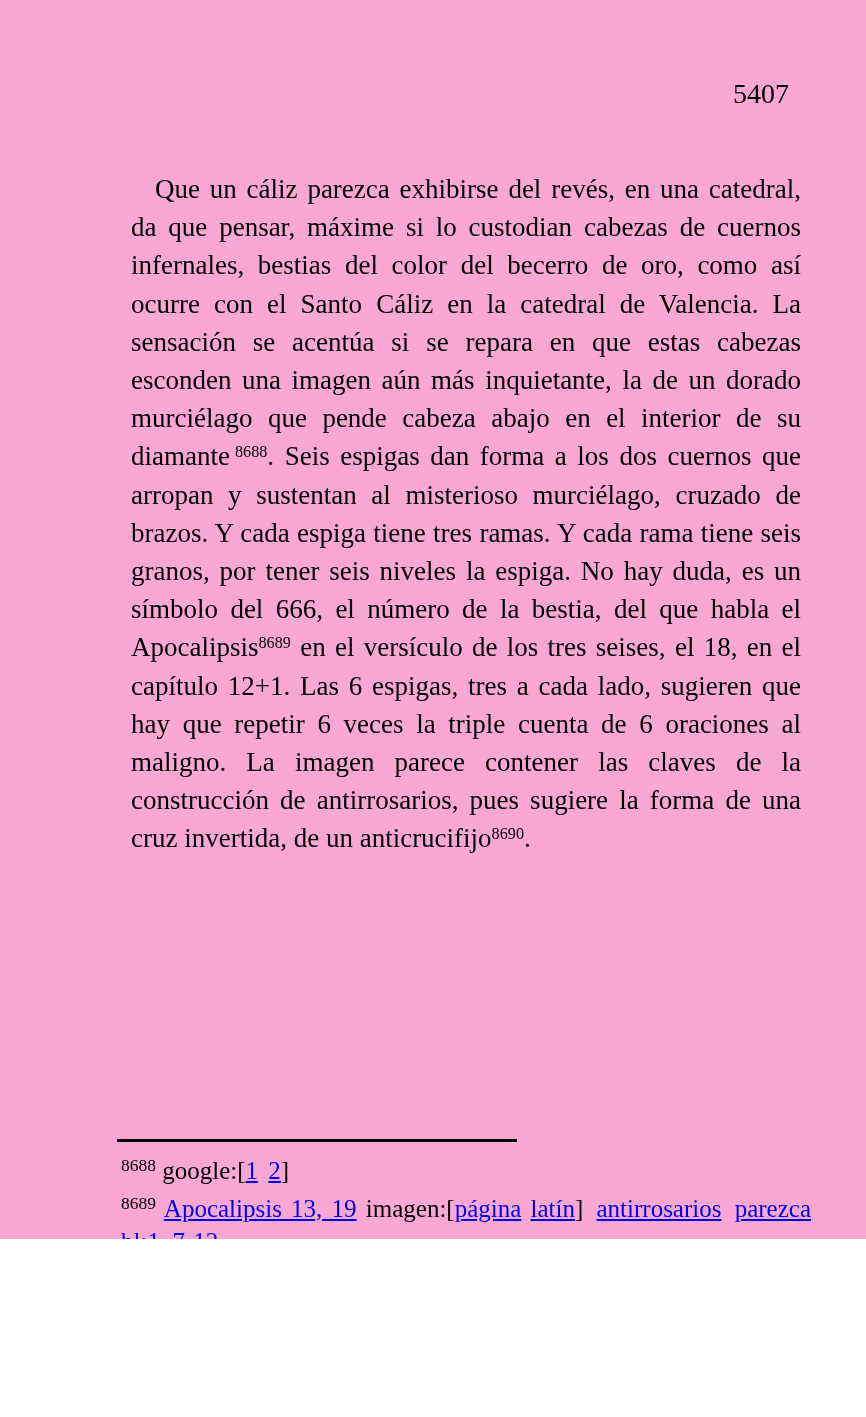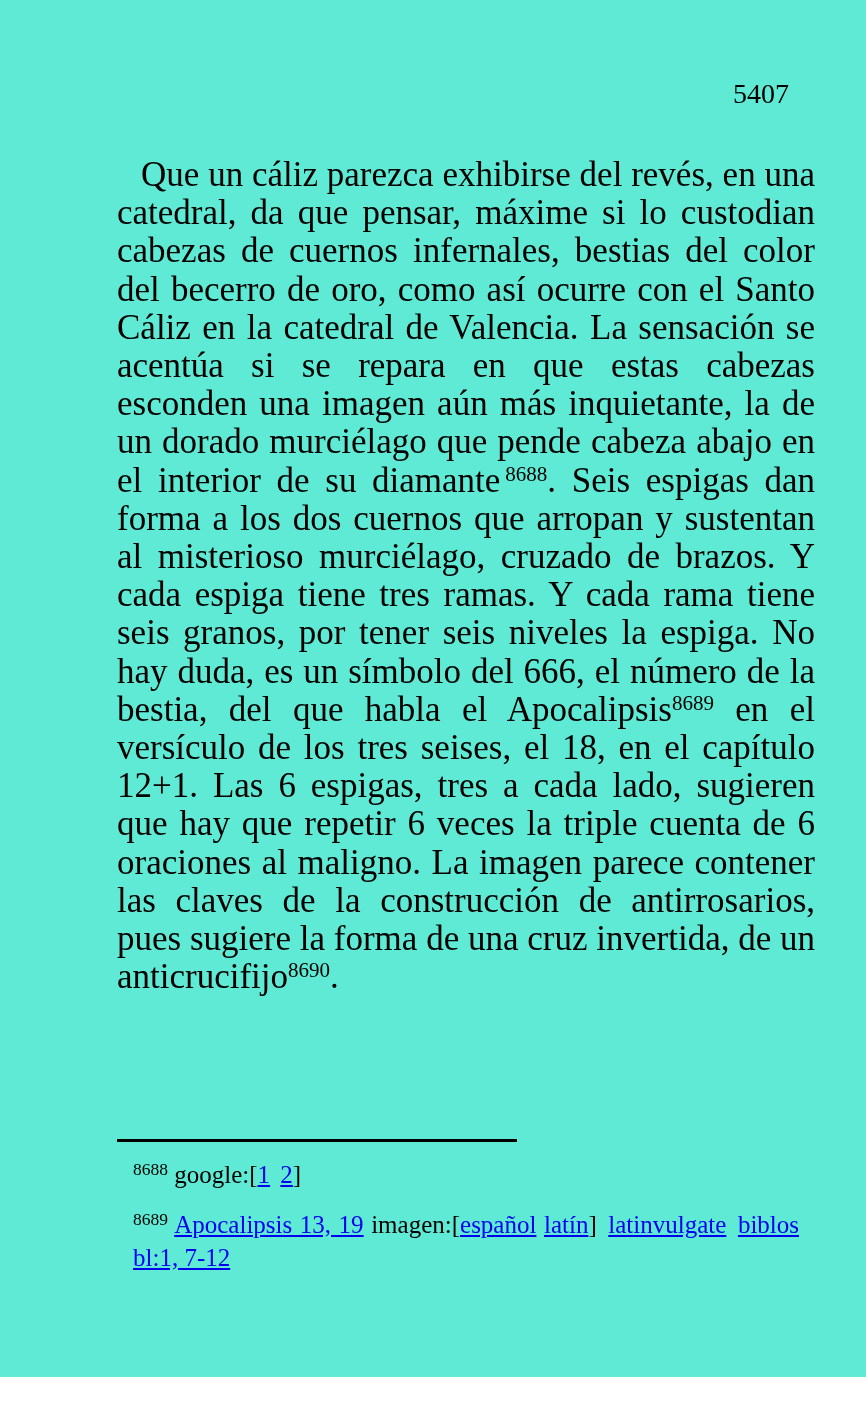--- a/index.html
+++ b/index.html
@@ -1,40 +1,40 @@
 <!DOCTYPE html>
 <html lang="es" style="--link-color: #0000EE;"><head>
 <meta charset="utf-8">
 <style>
   html, body { margin: 0; padding: 0; background: #ffffff; }
   .page {
     position: relative;
     width: 866px;
-    height: 1377px;
-    background: #5eead4;
+    height: 1239px;
+    background: #f9a8d4;
     overflow: hidden;
     font-family: "Liberation Serif", "DejaVu Serif", serif;
     color: #000000;
   }
   .page-number {
     position: absolute;
     top: 80px;
     right: 77px;
     font-size: 28px;
     line-height: 1;
   }
   .content {
     position: absolute;
     left: 117px;
     top: 156px;
     width: 698px;
   }
   .body-par {
-    margin: 0;
-    font-size: 35px;
+    margin: 14px;
+    font-size: 27px;
     line-height: 38.2px;
     text-align: justify;
     text-indent: 24px;
   }
   sup.ref {
     font-size: 0.6em;
     line-height: 0;
     position: relative;
     top: -0.52em;
     vertical-align: baseline;
@@ -48,21 +48,21 @@
     width: 698px;
     font-size: 25px;
     line-height: 33.5px;
   }
   .fn-rule {
     width: 400px;
     height: 0;
     border-top: 3px solid #000000;
     margin: 0 0 12px 0;
   }
-  .fn { margin: 16px; text-align: justify; }
+  .fn { margin: 4px; text-align: justify; }
   sup.fnm {
     font-size: 0.7em;
     line-height: 0;
     position: relative;
     top: -0.45em;
     vertical-align: baseline;
   }
   a.link {
     color: var(--link-color, #0000EE);
     text-decoration: underline;
@@ -81,18 +81,18 @@
   <div class="content">
     <p class="body-par"><span>Que un cáliz parezca exhibirse del revés, en una catedral, da que pensar, máxime si lo custodian cabezas de cuernos infernales, bestias del color del becerro de oro, como así ocurre con el Santo Cáliz en la catedral de Valencia. La sensación se acentúa si se repara en que estas cabezas esconden una imagen aún más inquietante, la de un dorado murciélago que pende cabeza abajo en el interior de su diamante</span><sup class="ref sp">8688</sup><span>. Seis espigas dan forma a los dos cuernos que arropan y sustentan al misterioso murciélago, cruzado de brazos. Y cada espiga tiene tres ramas. Y cada rama tiene seis granos, por tener seis niveles la espiga. No hay duda, es un símbolo del 666, el número de la bestia, del que habla el Apocalipsis</span><sup class="ref">8689</sup><span> en el versículo de los tres seises, el 18, en el capítulo 12+1. Las 6 espigas, tres a cada lado, sugieren que hay que repetir 6 veces la triple cuenta de 6 oraciones al maligno. La imagen parece contener las claves de la construcción de antirrosarios, pues sugiere la forma de una cruz invertida, de un anticrucifijo</span><sup class="ref">8690</sup><span>.</span></p>
   </div>
 
   <div class="footnotes">
 
     <div class="fn-rule"></div>
 
     <p class="fn"><sup class="fnm">8688</sup> <span>google:[</span><a class="link">1</a><span class="gap"></span> <a class="link">2</a><span>]</span></p>
 
-    <p class="fn"><sup class="fnm">8689</sup> <a class="link">Apocalipsis 13, 19</a> <span>imagen:[</span><a class="link">español</a> <a class="link">latín</a><span>]</span><span class="gap"></span> <a class="link">latinvulgate</a><span class="gap"></span> <a class="link">biblos</a> <a class="link">bl:1, 7-12</a></p>
+    <p class="fn"><sup class="fnm">8689</sup> <a class="link">Apocalipsis 13, 19</a> <span>imagen:[</span><a class="link">página</a> <a class="link">latín</a><span>]</span><span class="gap"></span> <a class="link">antirrosarios</a><span class="gap"></span> <a class="link">parezca</a> <a class="link">bl:1, 7-12</a></p>
 
 
   </div>
 
 </div>
 
 </body></html>

